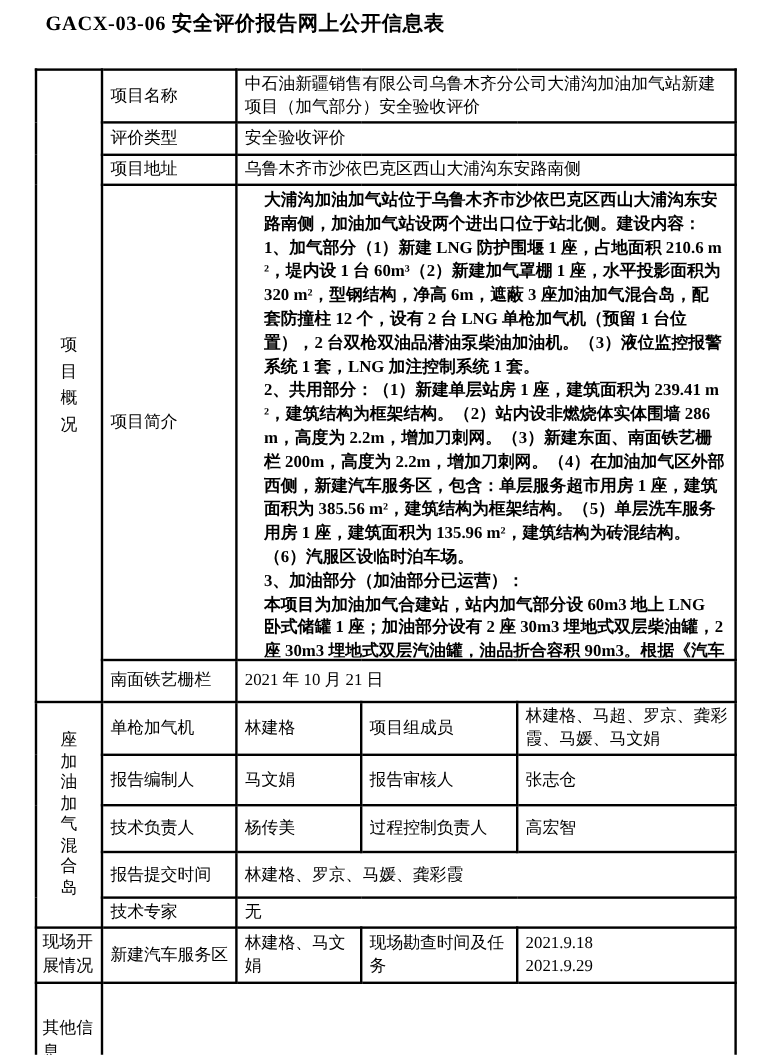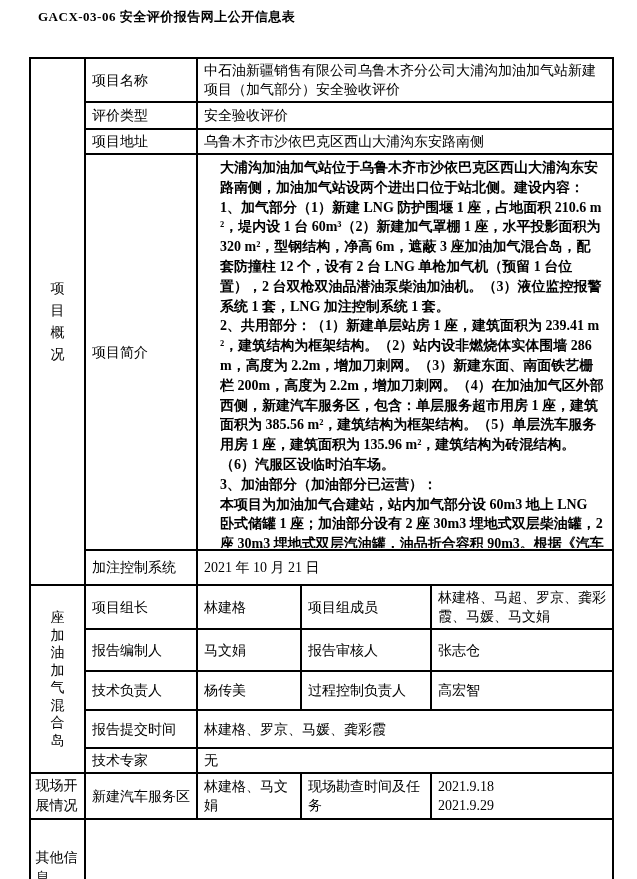--- a/index.html
+++ b/index.html
@@ -7,21 +7,21 @@
     width: 637px; height: 879px;
     background: #ffffff;
     color: #000000;
     font-family: "Liberation Serif", "DejaVu Serif", serif;
     position: relative;
     overflow: hidden;
   }
   .doc-title {
     position: absolute;
     left: 38px; top: 8px;
-    font-size: 13px;
+    font-size: 17px;
     font-weight: bold;
     letter-spacing: 0.5px;
     white-space: nowrap;
   }
   table.info-table {
     position: absolute;
     left: 29px; top: 57px;
     width: 583px;
     border-collapse: collapse;
     table-layout: fixed;
@@ -99,29 +99,29 @@
     <td colspan="3" class="brief-cell">
       <div class="brief-inner">大浦沟加油加气站位于乌鲁木齐市沙依巴克区西山大浦沟东安路南侧，加油加气站设两个进出口位于站北侧。建设内容：
 1、加气部分（1）新建 LNG 防护围堰 1 座，占地面积 210.6 m²，堤内设 1 台 60m³（2）新建加气罩棚 1 座，水平投影面积为 320 m²，型钢结构，净高 6m，遮蔽 3 座加油加气混合岛，配套防撞柱 12 个，设有 2 台 LNG 单枪加气机（预留 1 台位置），2 台双枪双油品潜油泵柴油加油机。（3）液位监控报警系统 1 套，LNG 加注控制系统 1 套。
 2、共用部分：（1）新建单层站房 1 座，建筑面积为 239.41 m²，建筑结构为框架结构。（2）站内设非燃烧体实体围墙 286m，高度为 2.2m，增加刀刺网。（3）新建东面、南面铁艺栅栏 200m，高度为 2.2m，增加刀刺网。（4）在加油加气区外部西侧，新建汽车服务区，包含：单层服务超市用房 1 座，建筑面积为 385.56 m²，建筑结构为框架结构。（5）单层洗车服务用房 1 座，建筑面积为 135.96 m²，建筑结构为砖混结构。（6）汽服区设临时泊车场。
 3、加油部分（加油部分已运营）：
 本项目为加油加气合建站，站内加气部分设 60m3 地上 LNG 卧式储罐 1 座；加油部分设有 2 座 30m3 埋地式双层柴油罐，2 座 30m3 埋地式双层汽油罐，油品折合容积 90m3。根据《汽车加油加气加氢站技术标准》GB50156-2021 表 3.0.16 规定，该站为二级加油与 LNG 加气合建站。</div>
     </td>
   </tr>
 
   <tr style="height:35px">
-    <td>加注控制系统</td>
+    <td>南面铁艺栅栏</td>
     <td colspan="3">2021 年 10 月 21 日</td>
   </tr>
 
   <tr style="height:39px">
     <td rowspan="5" class="vcell">
       <div class="vstack tight">座加油加气混合岛</div>
     </td>
-    <td>项目组长</td>
+    <td>单枪加气机</td>
     <td>林建格</td>
     <td>项目组成员</td>
     <td>林建格、马超、罗京、龚彩霞、马媛、马文娟</td>
   </tr>
 
   <tr style="height:42px">
     <td>报告编制人</td>
     <td>马文娟</td>
     <td>报告审核人</td>
     <td>张志仓</td>

